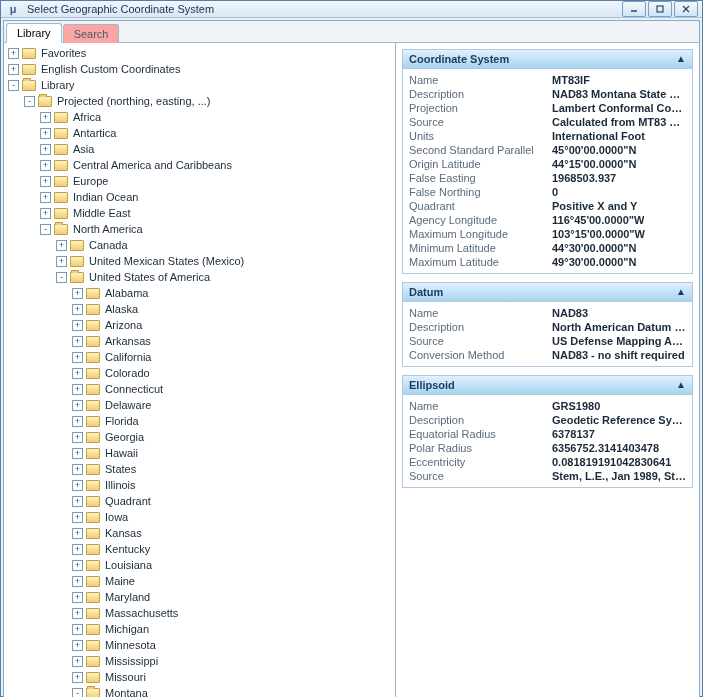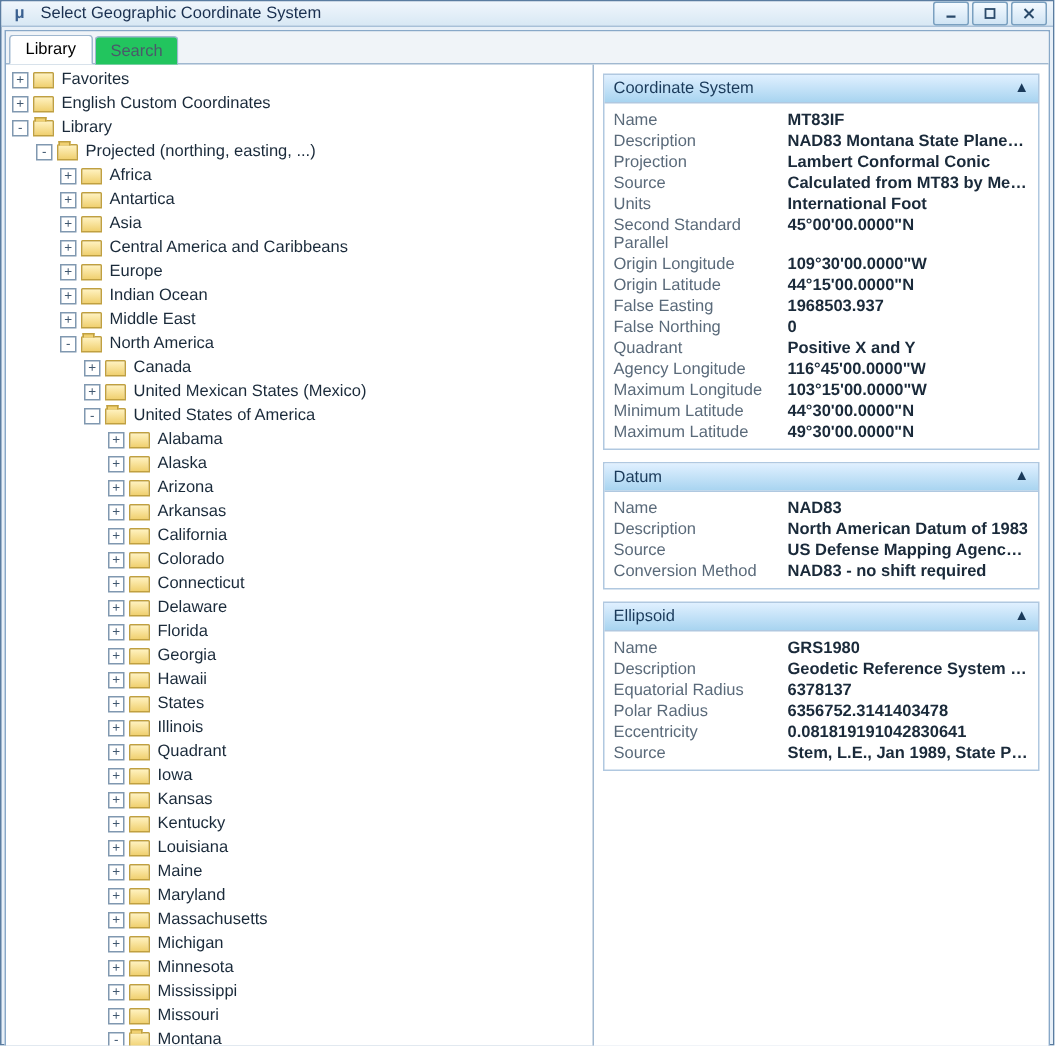--- a/index.html
+++ b/index.html
@@ -9,46 +9,46 @@
 .titlebar { height: 26px; background: linear-gradient(#f0f6fc, #d8e8f4); border-bottom: 1px solid #a8c0d8; display: flex; align-items: center; padding: 0 4px; }
 .titlebar .app-icon { width: 16px; height: 16px; margin-right: 6px; display: flex; align-items: center; justify-content: center; color: #3a6090; font-weight: bold; }
 .titlebar .title { flex: 1; color: #1a3050; }
 .win-btns { display: flex; gap: 2px; }
 .win-btn { width: 24px; height: 16px; border: 1px solid #7aa0c0; background: linear-gradient(#f4faff,#d0e4f4); border-radius: 2px; display: flex; align-items: center; justify-content: center; cursor: pointer; }
 .win-btn svg { width: 10px; height: 10px; }
 
 .content { flex: 1; display: flex; flex-direction: column; background: #fff; margin: 2px; border: 1px solid #88a8c8; }
 
 .tabs { height: 22px; background: #f0f4f8; border-bottom: 1px solid #a0b8d0; display: flex; align-items: flex-end; padding-left: 2px; }
-.tab { padding: 3px 10px; border: 1px solid #a0b8d0; border-bottom: none; background: #22c55e; margin-right: 1px; border-radius: 3px 3px 0 0; cursor: pointer; position: relative; top: 1px; }
+.tab { padding: 3px 10px; border: 1px solid #a0b8d0; border-bottom: none; background: #fca5a5; margin-right: 1px; border-radius: 3px 3px 0 0; cursor: pointer; position: relative; top: 1px; }
 .tab.active { background: #fff; border-bottom: 1px solid #fff; color: #000; }
 .tab:not(.active) { color: #4a5a6a; }
 
 .panes { flex: 1; display: flex; overflow: hidden; }
 .left-pane { width: 392px; border-right: 1px solid #a0b8d0; display: flex; flex-direction: column; overflow: hidden; }
 .tree-wrap { flex: 1; overflow: auto; padding: 2px 0; }
 .node { display: flex; align-items: center; height: 16px; padding-right: 4px; }
 .exp { width: 11px; height: 11px; border: 1px solid #8098b0; display: flex; align-items: center; justify-content: center; margin-right: 3px; background: #fff; cursor: pointer; flex-shrink: 0; font-size: 9px; line-height: 1; color: #405870; }
 .ico { width: 16px; height: 14px; margin-right: 3px; flex-shrink: 0; display: flex; align-items: center; }
 .folder-closed, .folder-open { width: 14px; height: 11px; background: linear-gradient(#fff2c0, #f0d070); border: 1px solid #c0a040; border-radius: 1px 1px 0 0; position: relative; }
 .folder-open::before { content: ""; position: absolute; top: -3px; left: 0; width: 6px; height: 2px; background: #f0d070; border: 1px solid #c0a040; border-bottom: none; }
 .lbl { color: #1a2a3a; }
 .d0 { padding-left: 4px; }
 .d1 { padding-left: 20px; }
 .d2 { padding-left: 36px; }
 .d3 { padding-left: 52px; }
 .d4 { padding-left: 68px; }
 
 .right-pane { flex: 1; overflow: auto; padding: 6px; background: #fff; }
 .section { margin-bottom: 8px; border: 1px solid #b0c8e0; }
-.sec-head { background: linear-gradient(#e0f0ff, #a8d4f0); padding: 3px 6px; font-weight: normal; color: #1a3a5a; display: flex; justify-content: space-between; align-items: flex-start; border-bottom: 1px solid #b0c8e0; }
+.sec-head { background: linear-gradient(#e0f0ff, #a8d4f0); padding: 3px 6px; font-weight: bold; color: #1a3a5a; display: flex; justify-content: space-between; align-items: flex-start; border-bottom: 1px solid #b0c8e0; }
 .sec-head .chev { cursor: pointer; font-size: 10px; }
 .sec-body { padding: 4px 2px; }
 .prop { display: flex; padding: 1px 4px; }
-.prop .k { width: 116px; color: #5a6a7a; flex-shrink: 0; }
+.prop .k { width: 143px; color: #5a6a7a; flex-shrink: 0; }
 .prop .v { color: #1a2a3a; font-weight: 700; overflow: hidden; text-overflow: ellipsis; white-space: nowrap; }
 </style>
 </head>
 <body>
 
 <div class="window">
   <div class="titlebar">
     <span class="app-icon">μ</span>
     <span class="title">Select Geographic Coordinate System</span>
     <div class="win-btns">
@@ -396,24 +396,20 @@
               </div>
               <div class="prop">
                 <span class="k">Units</span>
                 <span class="v">International Foot</span>
               </div>
               <div class="prop">
                 <span class="k">Second Standard Parallel</span>
                 <span class="v">45°00'00.0000"N</span>
               </div>
               <div class="prop">
-                <span class="k">Origin Longitude</span>
-                <span class="v">109°30'00.0000"W</span>
-              </div>
-              <div class="prop">
                 <span class="k">Origin Latitude</span>
                 <span class="v">44°15'00.0000"N</span>
               </div>
               <div class="prop">
                 <span class="k">False Easting</span>
                 <span class="v">1968503.937</span>
               </div>
               <div class="prop">
                 <span class="k">False Northing</span>
                 <span class="v">0</span>

